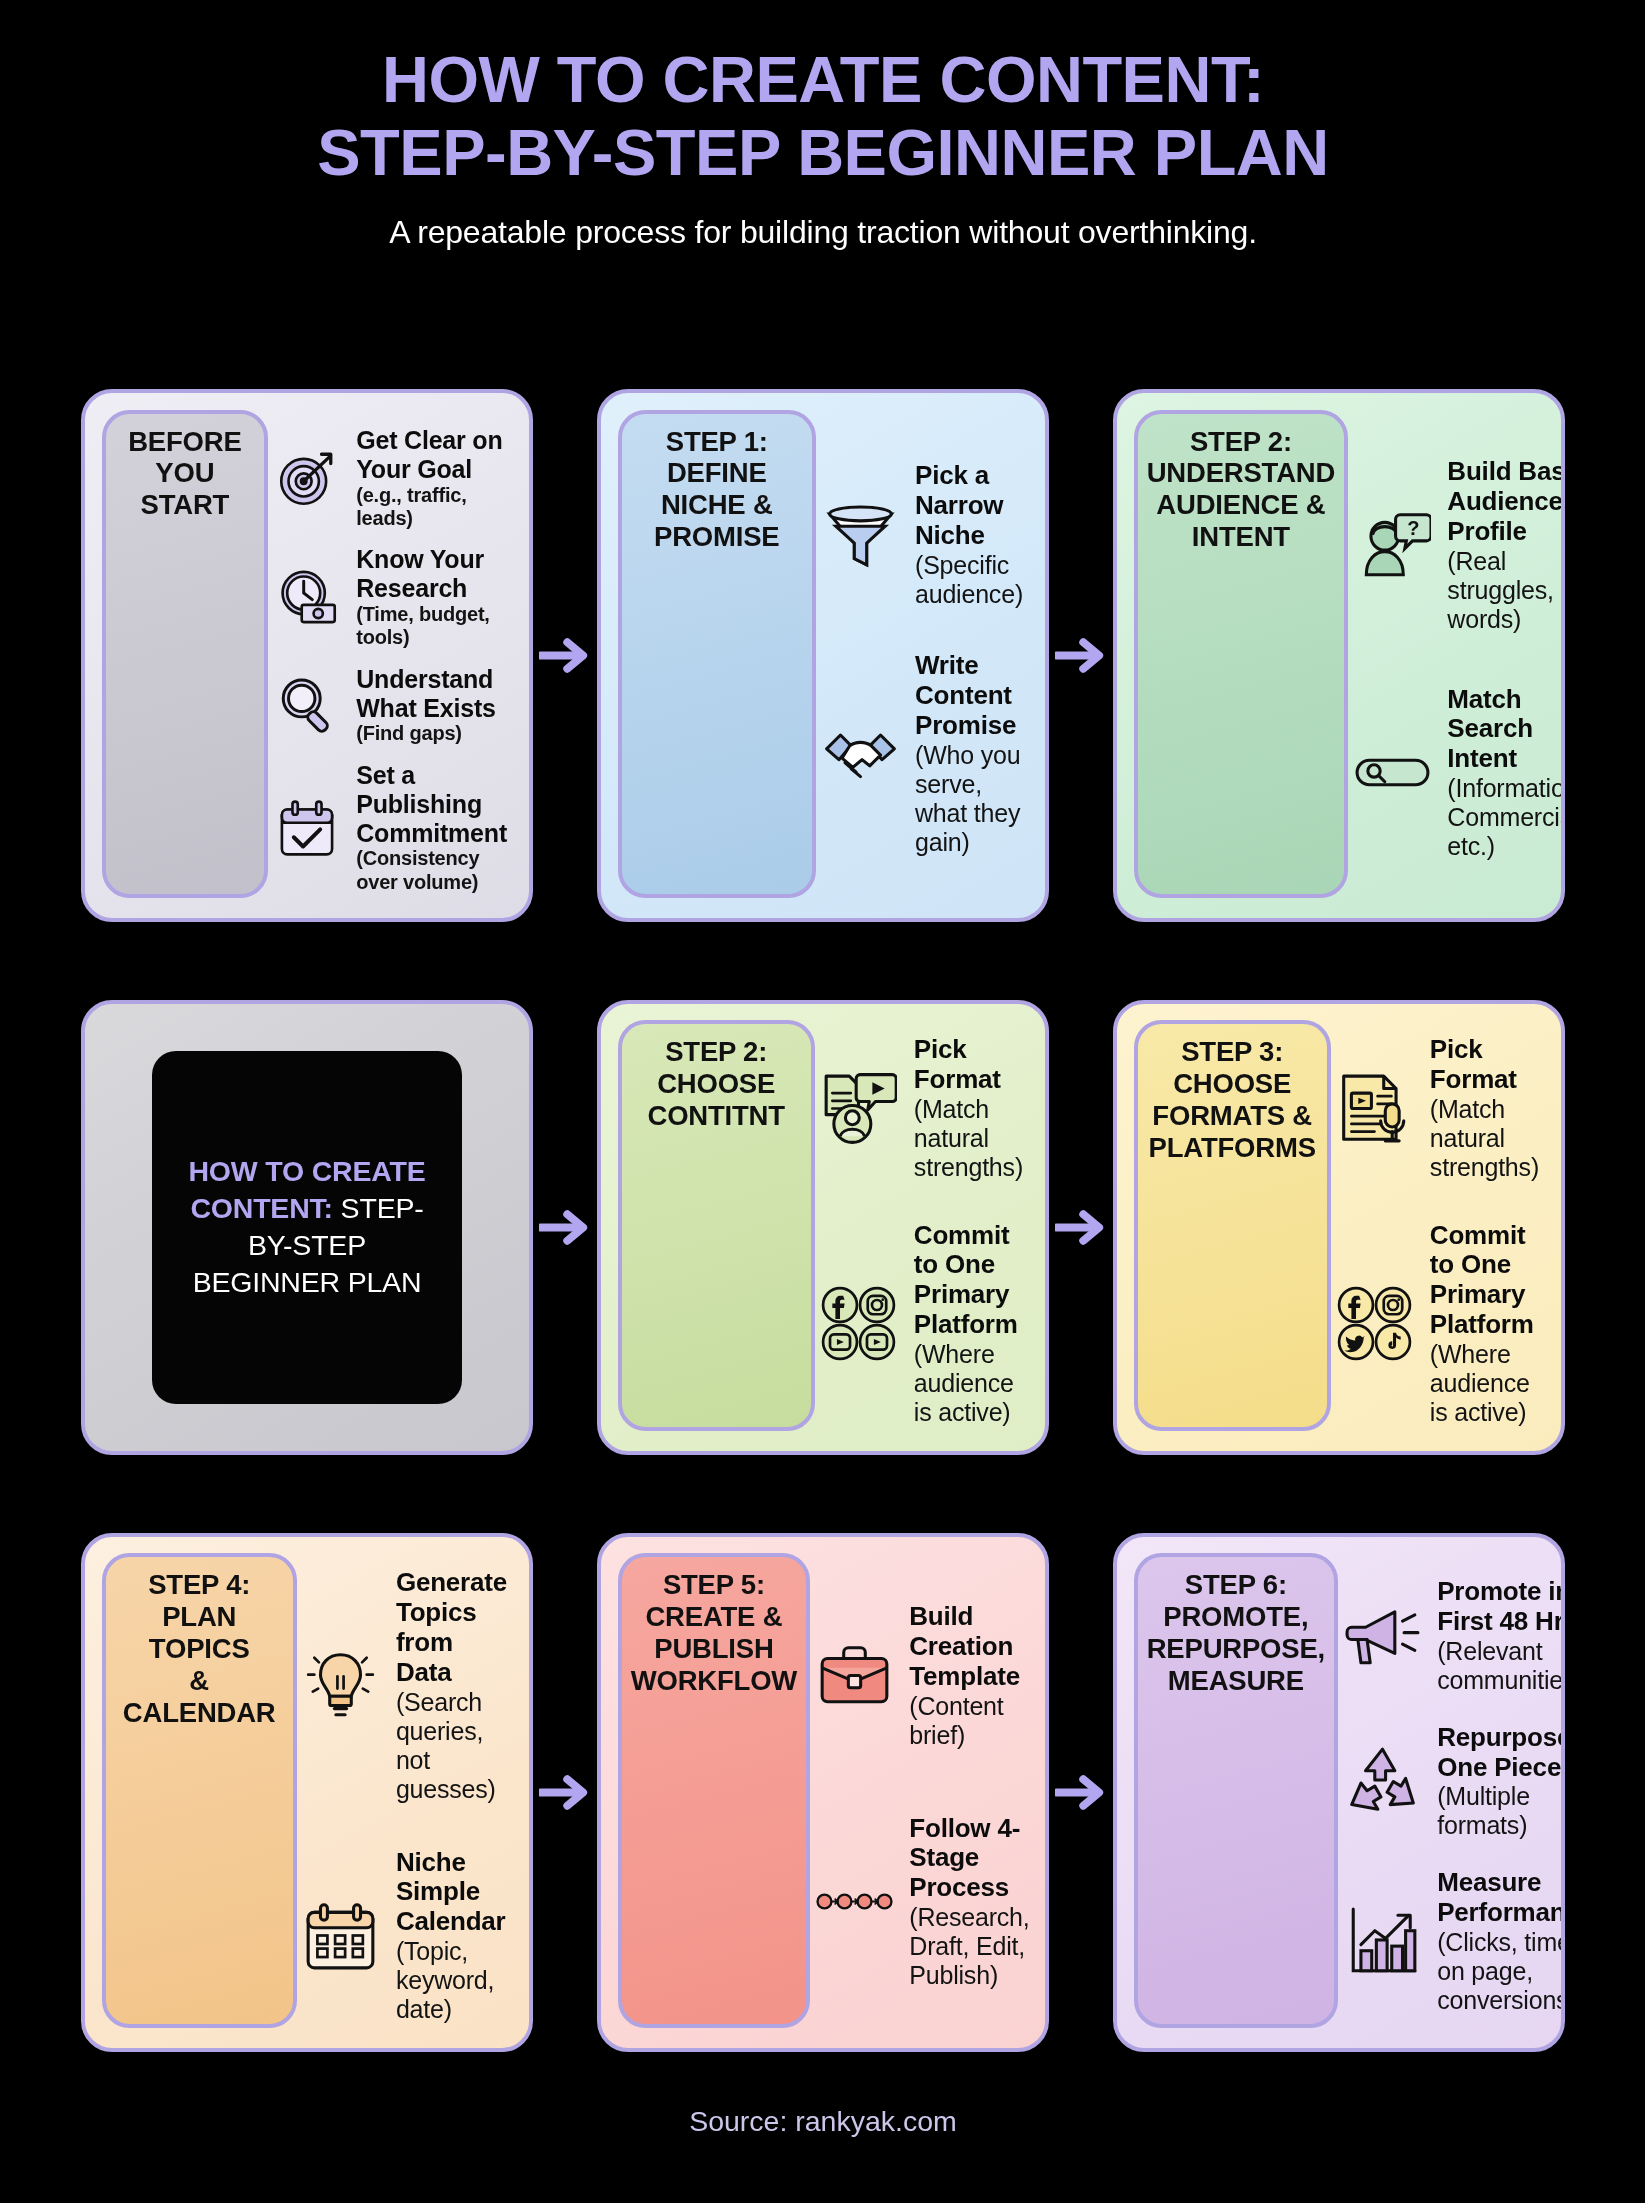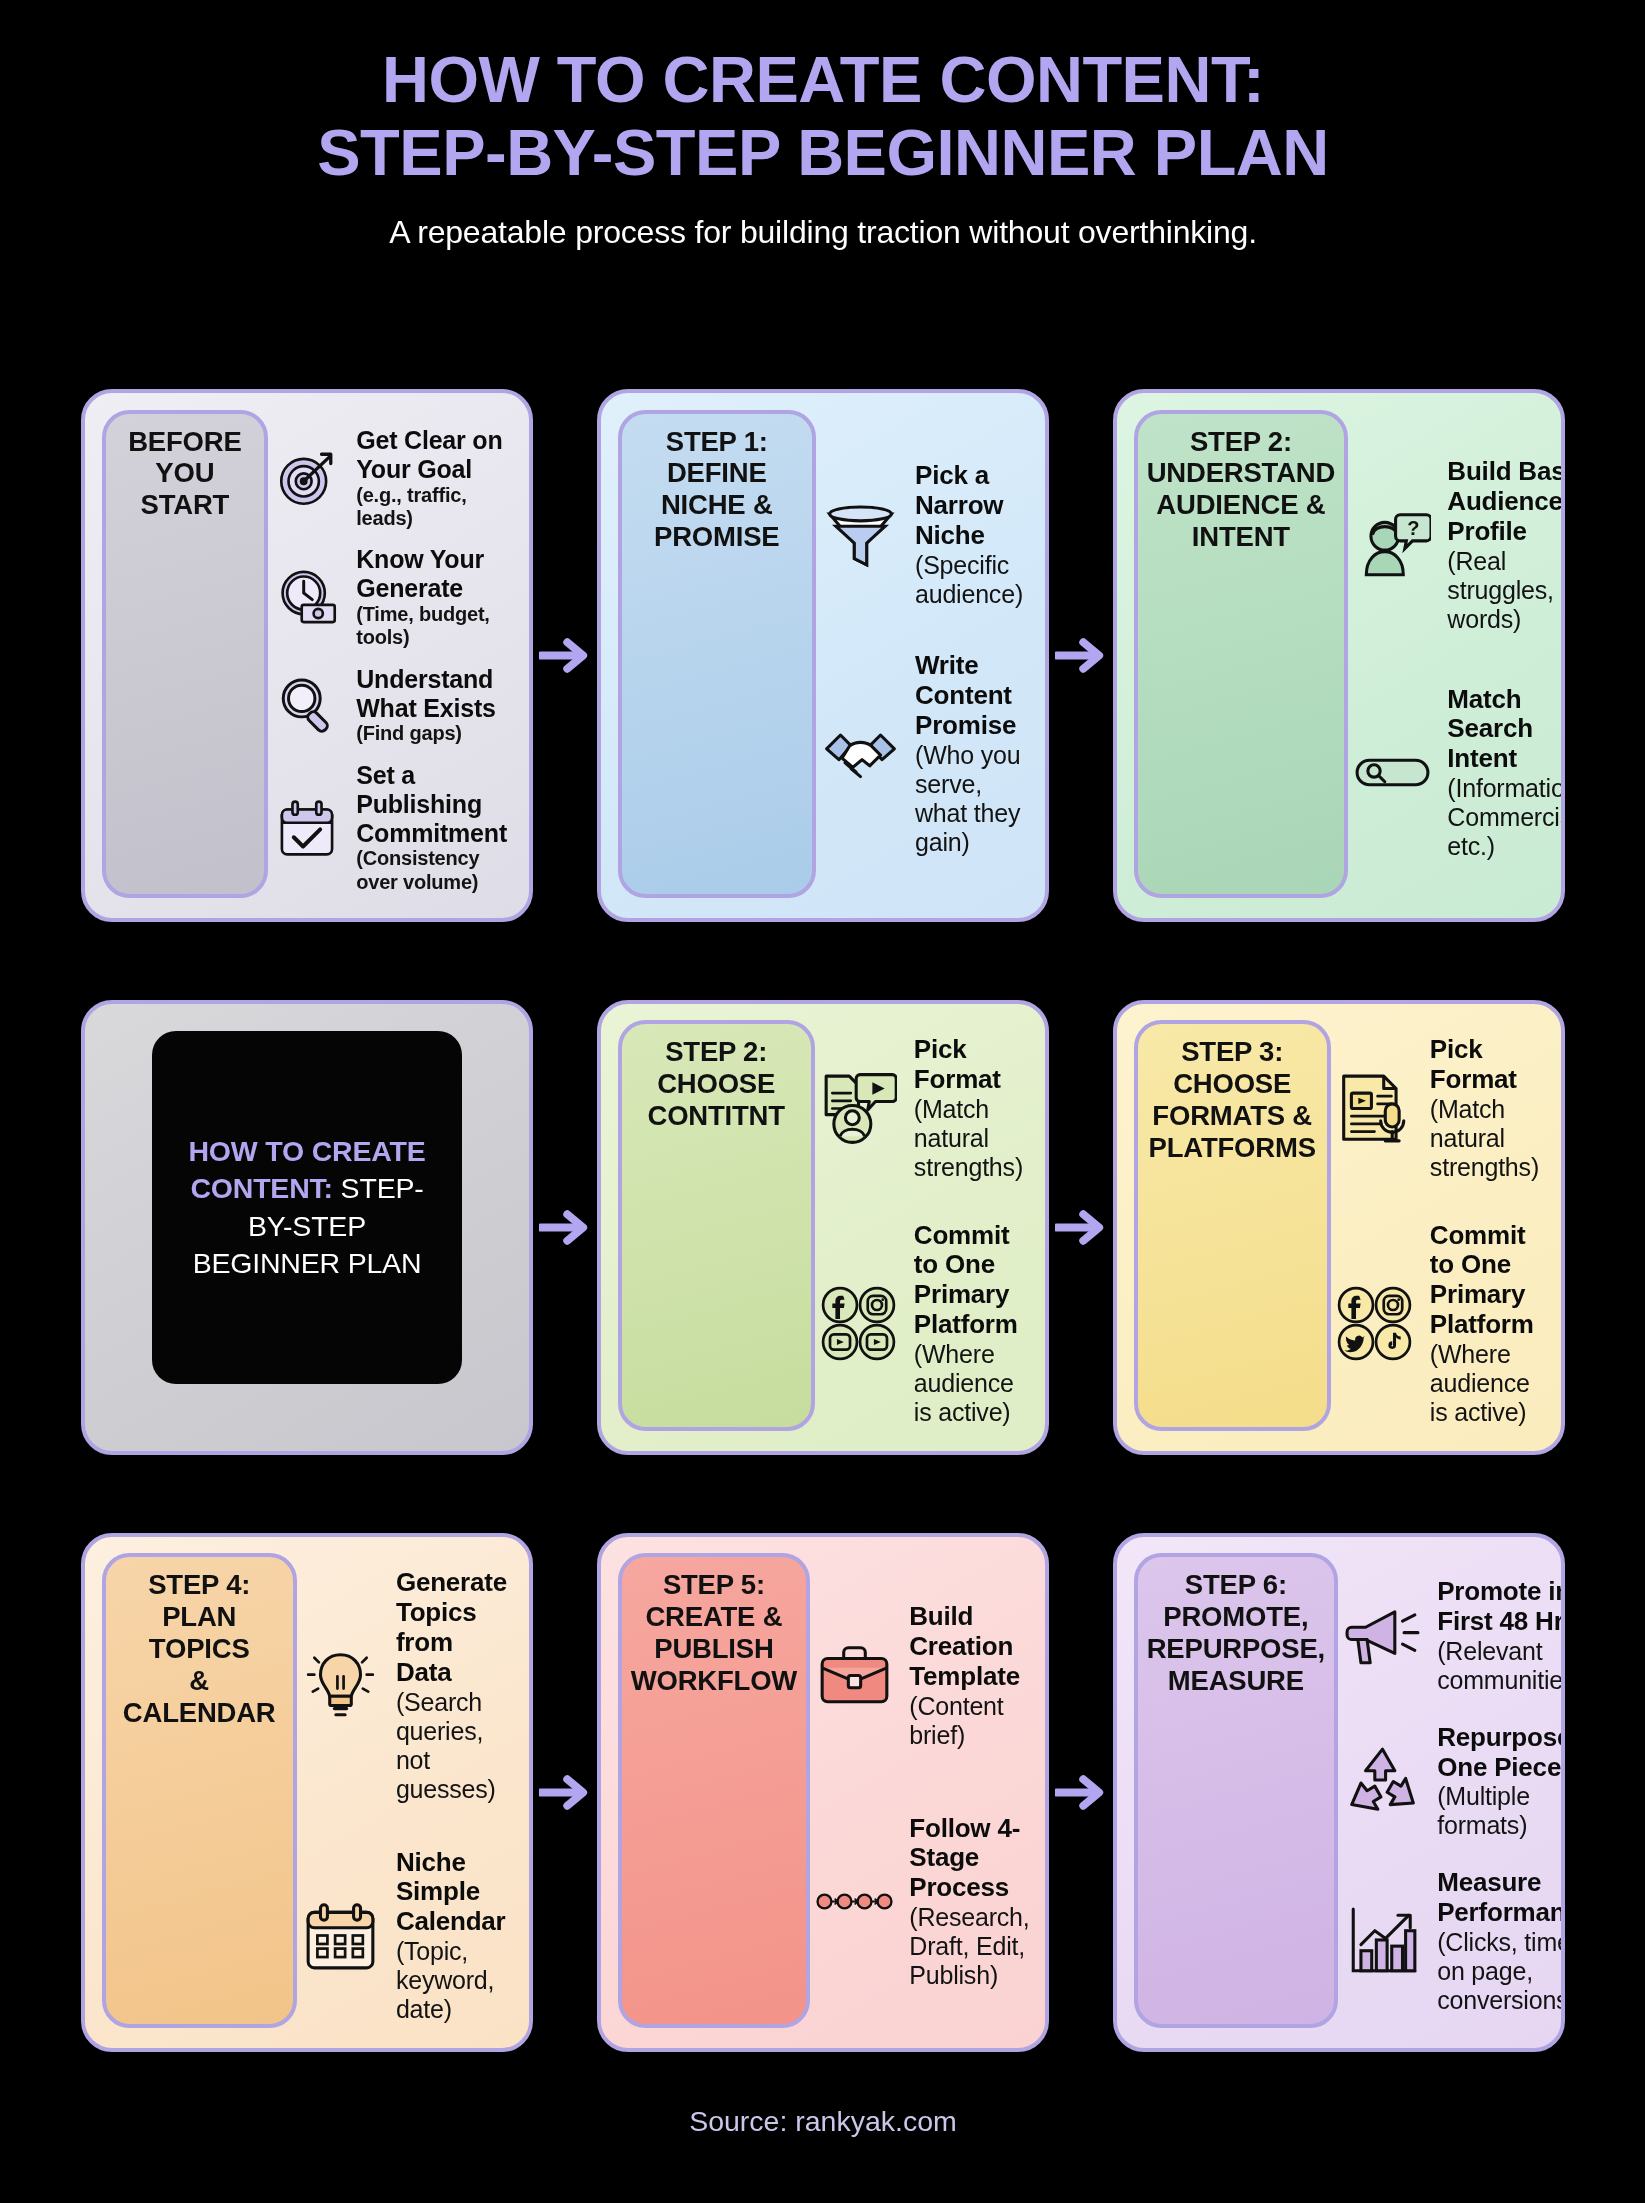--- a/index.html
+++ b/index.html
@@ -126,21 +126,21 @@
 
   .c8      { background: linear-gradient(150deg,#fde2e2 0%,#fbd7d6 60%,#fad2d2 100%); }
   .c8 .card-head { background: linear-gradient(165deg,#f6a79f 0%,#f39389 100%); }
 
   .c9      { background: linear-gradient(150deg,#f2e6f8 0%,#e9dbf4 60%,#e6d6f2 100%); }
   .c9 .card-head { background: linear-gradient(165deg,#dcc6ec 0%,#cfb3e4 100%); }
 
   
   .nested-wrap {
     flex: 1;
-    display: flex; justify-content: center;
+    display: flex; align-items: center; justify-content: center;
     padding: 5.5px 1.8px;
   }
   .nested {
     width: 78%;
     height: 90%;
     background: #050505;
     border-radius: 24px;
     display: flex; align-items: center; justify-content: center;
     padding: 13px 24px;
   }
@@ -214,21 +214,21 @@
             <span class="ico">
               <svg viewBox="0 0 100 100" fill="none" stroke="#111" stroke-width="4">
                 <circle cx="45" cy="44" r="32" fill="#cfc6ee"></circle>
                 <circle cx="45" cy="44" r="25" fill="#eeeaf9"></circle>
                 <path d="M45 26 L45 44 L58 54" stroke-linecap="round" stroke-width="4.5"></path>
                 <rect x="42" y="62" width="50" height="26" rx="3" fill="#e2dcf5"></rect>
                 <circle cx="67" cy="75" r="7" fill="#cfc6ee"></circle>
               </svg>
             </span>
             <span class="txt">
-              <span class="lbl">Know Your Generate</span>
+              <span class="lbl">Know Your Research</span>
               <span class="sub" style="display:block">(Time, budget, tools)</span>
             </span>
           </div>
 
           <div class="item">
             <span class="ico">
               <svg viewBox="0 0 100 100" fill="none" stroke="#111" stroke-width="4.5">
                 <circle cx="42" cy="40" r="28" fill="#ddd6f3"></circle>
                 <circle cx="42" cy="40" r="20" fill="#f2effb"></circle>
                 <rect x="58" y="58" width="16" height="34" rx="7" transform="rotate(-45 66 75)" fill="#cfc6ee"></rect>

